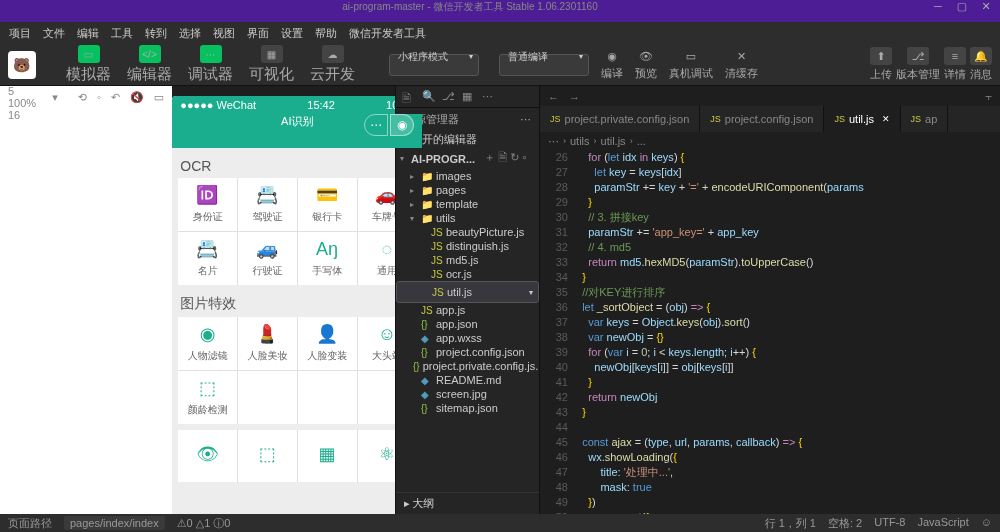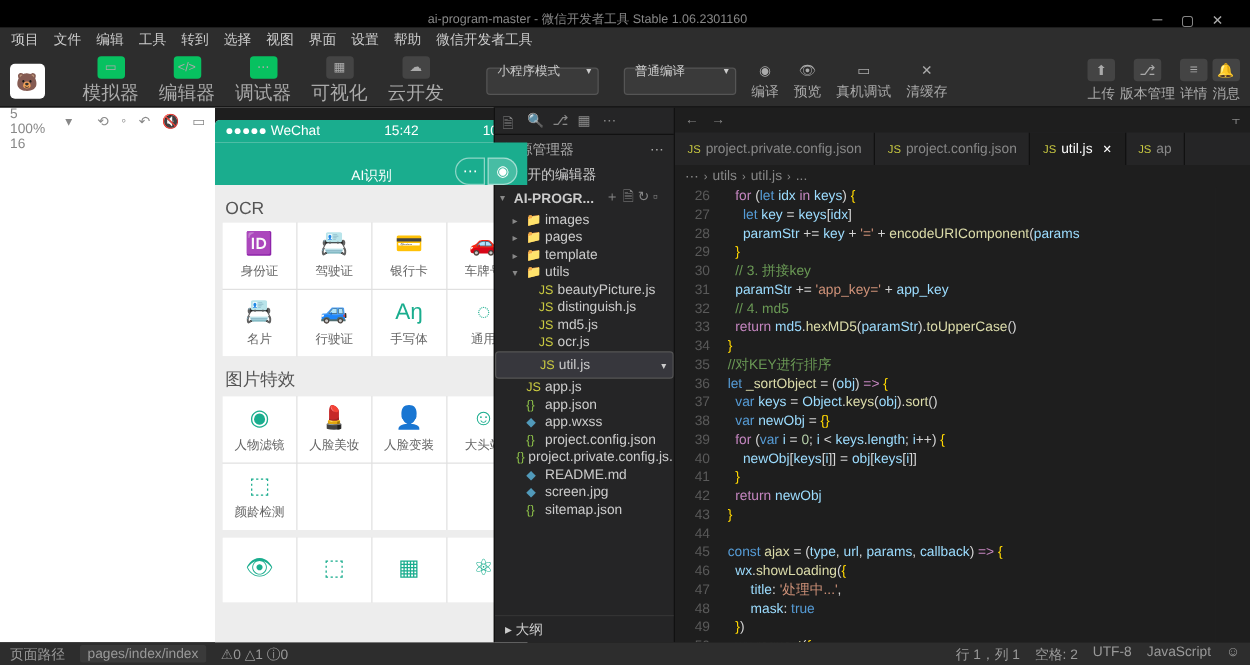--- a/index.html
+++ b/index.html
@@ -1,21 +1,21 @@
 <!DOCTYPE html>
 <html><head>
 <meta charset="utf-8">
 <style>
 *{box-sizing:border-box;margin:0;padding:0;font-family:"Microsoft YaHei",sans-serif;font-size:11px;user-select:none}
 body{background:#1e1e1e;color:#ccc;width:1000px;height:532px;overflow:hidden;display:flex;flex-direction:column}
-.titlebar{height:22px;background:#000000;display:flex;align-items:flex-end;padding:0 20px;color:#888}
+.titlebar{height:22px;background:#4c1d95;display:flex;align-items:flex-start;padding:0 8px;color:#888}
 .titlebar .title{flex:1;text-align:center;font-size:10px}
 .winbtns{display:flex;gap:12px}
 .winbtn{width:12px;height:12px;display:flex;align-items:center;justify-content:center;color:#aaa}
-.menubar{height:22px;background:#2d2d2d;display:flex;padding:0 4px;gap:2px}
+.menubar{height:22px;background:#2d2d2d;display:flex;align-items:center;padding:0 4px;gap:2px}
 .menubar span{padding:2px 5px;color:#ccc;font-size:11px}
 .toolbar{height:42px;background:#2d2d2d;display:flex;align-items:center;padding:0 8px;gap:4px;border-bottom:1px solid #111}
 .logo{width:28px;height:28px;background:#fff;border-radius:4px;display:flex;align-items:center;justify-content:center;margin-right:20px;font-size:14px}
 .tbtn{display:flex;flex-direction:column;align-items:center;gap:2px;padding:0 6px;color:#aaa}
 .tbtn .ic{width:22px;height:18px;background:#444;border-radius:3px;display:flex;align-items:center;justify-content:center;font-size:10px}
 .tbtn .ic.green{background:#07c160}
 .tbtn .lbl{font-size:15px}
 .sel{height:22px;background:#3a3a3a;border:1px solid #555;border-radius:3px;padding:0 16px 16px 8px;color:#ccc;font-size:10px;display:flex;align-items:center;min-width:90px;position:relative}
 .sel:after{content:"▾";position:absolute;right:5px;font-size:8px}
 .compilebar{display:flex;gap:12px;margin-left:8px}
@@ -24,21 +24,21 @@
 .spacer{flex:1}
 .rightbtns{display:flex;gap:4px}
 .rbtn{display:flex;flex-direction:column;align-items:center;color:#aaa;font-size:9px;gap:2px}
 .rbtn .ri{width:22px;height:18px;background:#444;border-radius:3px;display:flex;align-items:center;justify-content:center}
 .body{flex:1;display:flex;overflow:hidden}
 .simcol{width:395px;background:#ffffff;display:flex;flex-direction:row}
 .simbar{height:22px;display:flex;align-items:center;padding:0 8px;color:#888;font-size:9px;gap:10px}
 .simarea{flex:1;display:flex;justify-content:center;padding-top:10px;background:#1e1e1e}
 .phone{width:250px;height:445px;background:#ededed;border-radius:4px;overflow:hidden;display:flex;flex-direction:column}
 .statusbar{height:18px;background:#1aad8e;color:#fff;display:flex;align-items:center;padding:0 8px;font-size:9px;justify-content:space-between}
-.navbar{height:34px;background:#1aad8e;color:#fff;display:flex;align-items:flex-end;justify-content:center;font-size:13px;position:relative}
+.navbar{height:34px;background:#1aad8e;color:#fff;display:flex;align-items:flex-start;justify-content:center;font-size:13px;position:relative}
 .capsule{position:absolute;right:8px;display:flex;gap:2px}
 .capsule span{width:24px;height:22px;border:1px solid rgba(255,255,255,.5);border-radius:11px;display:flex;align-items:center;justify-content:center;font-size:12px}
 .capsule span:first-child{border-radius:11px 0 0 11px}
 .capsule span:last-child{border-radius:0 11px 11px 0;background:rgba(255,255,255,.2)}
 .pcontent{flex:1;background:#ededed;overflow:auto;padding:6px}
 .sect{font-size:14px;color:#555;padding:4px 2px}
 .grid4{display:grid;grid-template-columns:repeat(4,1fr);gap:1px;background:#e0e0e0;margin-bottom:6px}
 .cell{background:#fff;aspect-ratio:1/0.9;display:flex;flex-direction:column;align-items:center;justify-content:center;gap:4px}
 .cell .gic{width:26px;height:22px;display:flex;align-items:center;justify-content:center;color:#1aad8e;font-size:18px}
 .cell .glbl{font-size:10px;color:#666}

